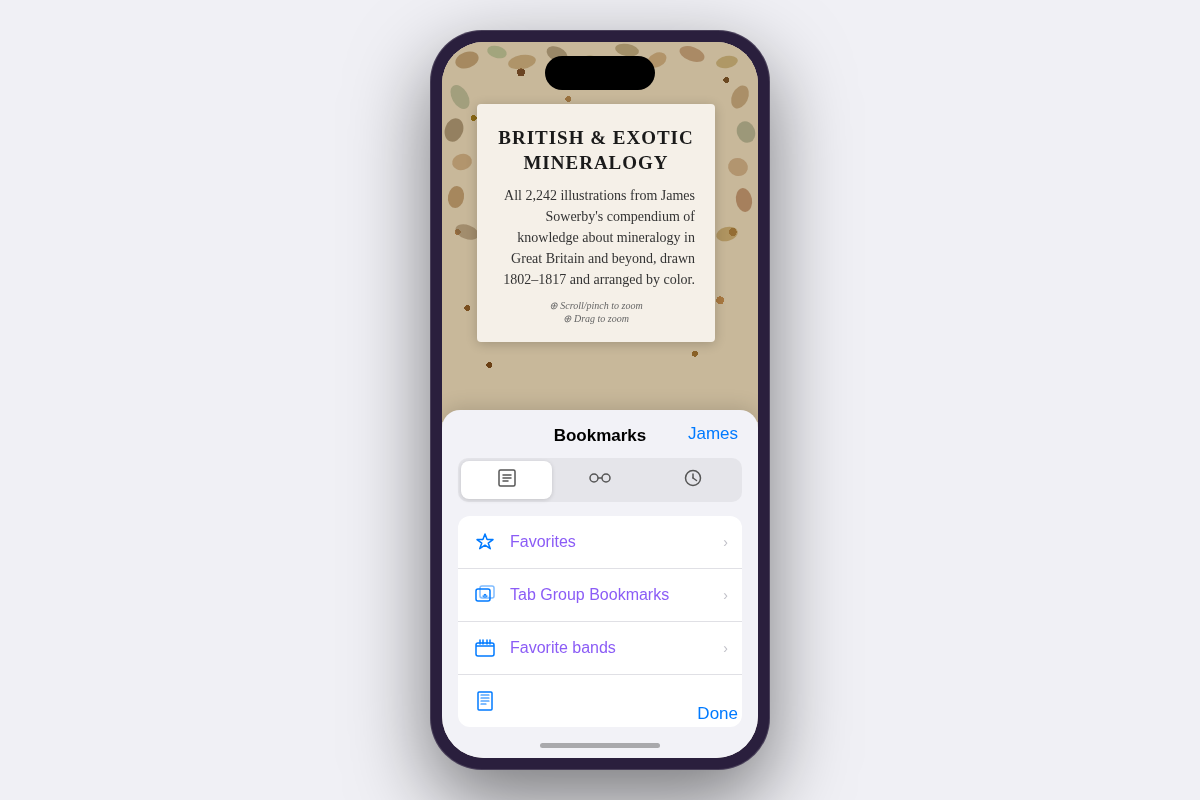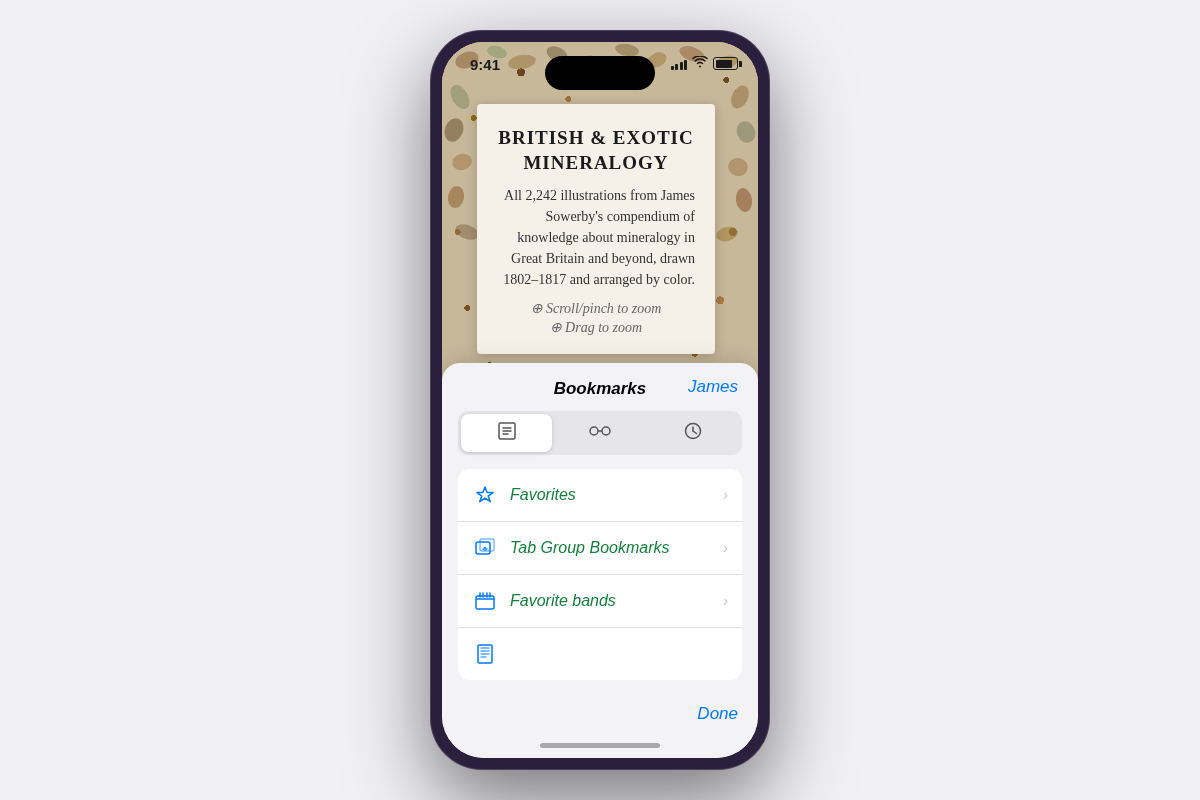--- a/index.html
+++ b/index.html
@@ -235,37 +235,36 @@
 
     .page-hint {
       margin-top: 10px;
       display: flex;
       flex-direction: column;
       align-items: center;
       gap: 2px;
     }
 
     .hint-line {
-      font-size: 14px;
+      font-size: 10px;
       color: #666;
       font-style: italic;
       font-family: Georgia, serif;
     }
 
     
     .bottom-sheet {
       position: absolute;
       bottom: 0;
       left: 0;
       right: 0;
-      height: 395px;
+      height: 348px;
       background: #f2f2f7;
       border-radius: 18px 18px 0 0;
       box-shadow: 0 -2px 20px rgba(0,0,0,0.15);
-      font-style: italic;
     }
 
     .sheet-header {
       display: flex;
       align-items: center;
       justify-content: center;
       padding: 16px 20px 0;
       position: relative;
     }
 
@@ -348,21 +347,21 @@
       justify-content: center;
       margin-right: 12px;
       flex-shrink: 0;
       font-size: 17px;
       color: #007AFF;
     }
 
     .bookmark-label {
       flex: 1;
       font-size: 16px;
-      color: #15803d;
+      color: #8b5cf6;
     }
 
     .chevron {
       color: #c0c0c8;
       font-size: 14px;
       font-weight: 500;
     }
 
     
     .sheet-footer {
@@ -392,42 +391,20 @@
       border-radius: 3px;
     }
   </style>
 </head>
 <body>
 
 <div class="scene">
   <div class="phone">
     <div class="screen">
 
-      <div class="status-bar">
-        <span class="status-time">9:41</span>
-        <div class="status-icons">
-          <div class="signal-bars">
-            <div class="signal-bar" style="height:4px;"></div>
-            <div class="signal-bar" style="height:6px;"></div>
-            <div class="signal-bar" style="height:8px;"></div>
-            <div class="signal-bar" style="height:10px;"></div>
-          </div>
-          <span class="wifi-icon">
-            <svg width="16" height="12" viewBox="0 0 16 12" fill="none">
-              <path d="M8 9.5a1 1 0 1 1 0 2 1 1 0 0 1 0-2z" fill="#1a1a1a"></path>
-              <path d="M5.5 7.5C6.2 6.8 7 6.5 8 6.5s1.8.3 2.5 1" stroke="#1a1a1a" stroke-width="1.5" stroke-linecap="round" fill="none"></path>
-              <path d="M3 5C4.3 3.7 6 3 8 3s3.7.7 5 2" stroke="#1a1a1a" stroke-width="1.5" stroke-linecap="round" fill="none"></path>
-              <path d="M1 2.5C2.8.9 5.3 0 8 0s5.2.9 7 2.5" stroke="#1a1a1a" stroke-width="1.5" stroke-linecap="round" fill="none"></path>
-            </svg>
-          </span>
-          <div class="battery-icon">
-            <div class="battery-fill"></div>
-          </div>
-        </div>
-      </div>
 
       <div class="dynamic-island"></div>
 
       <div class="webpage-content">
         <div class="mineral-bg">
           <div class="mineral-bg-inner">
 
             <svg width="100%" height="100%" style="position:absolute;top:0;left:0;opacity:0.7;">
 
               <ellipse cx="25" cy="18" rx="12" ry="8" fill="#8B6535" opacity="0.8" transform="rotate(-20 25 18)"></ellipse>

